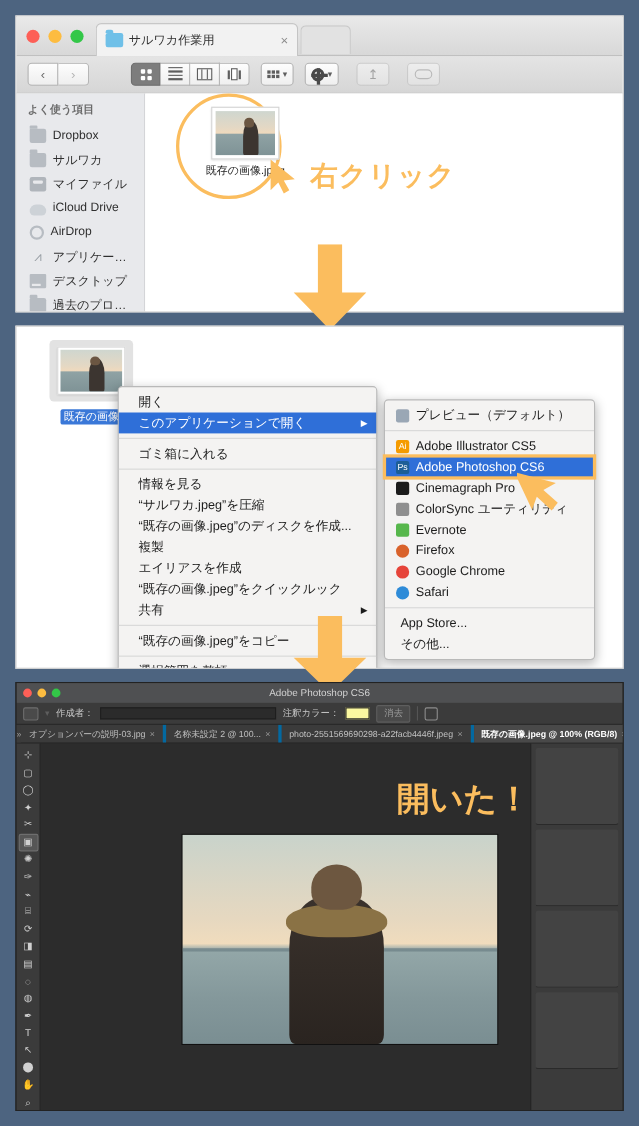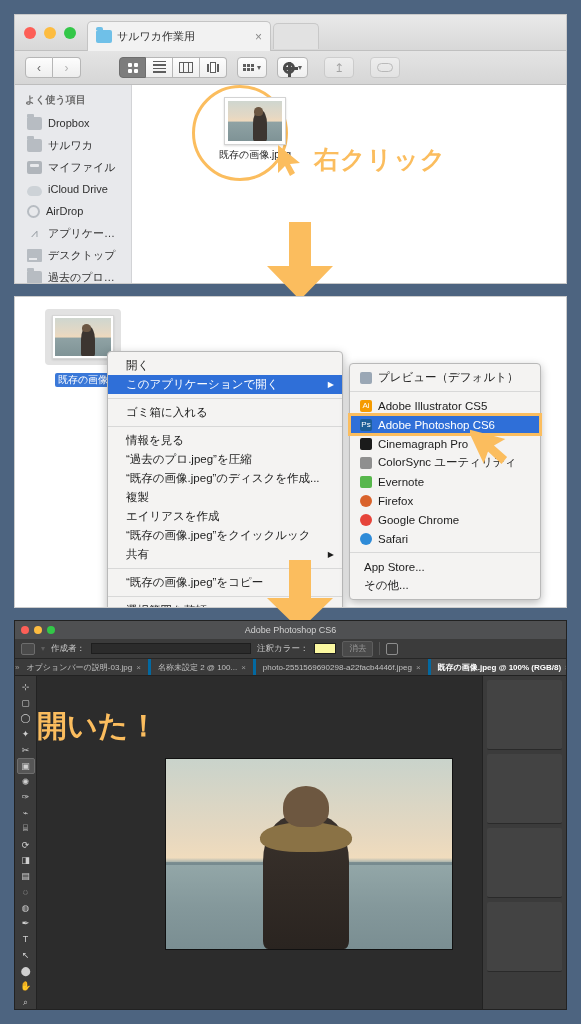--- a/index.html
+++ b/index.html
@@ -102,21 +102,21 @@
   .ico-gear {
     width:12px;height:12px;border-radius:50%;
     border:3px solid #4a4a4a; position:relative;
   }
   .ico-gear:before{content:"";position:absolute;left:-3px;top:2px;width:15px;height:3px;background:#4a4a4a;}
   .ico-gear:after{content:"";position:absolute;left:2px;top:-3px;width:3px;height:15px;background:#4a4a4a;}
   .tbtn.dim { opacity: .45; margin-left: 16px; width: 30px; }
   .ico-share { font-size: 12px; color:#5e5e5e; }
   .ico-tag { width:16px;height:9px;border:1.5px solid #8e8e8e;border-radius:5px; }
 
-  .f-body { display: flex; height: 227px; gap: 32px; }
+  .f-body { display: flex; height: 227px; }
   .f-side {
     width: 117px; background: #e8e9ec; border-right: 1px solid #d2d3d6;
     padding: 8px 0 0 0;
   }
   .side-head { font-size: 10px; font-weight: bold; color: #6a6a6a; padding: 0 0 5px 10px; }
   .side-item { display: flex; align-items: center; height: 22px; padding-left: 12px; gap: 6px; }
   .side-ico { width: 15px; height: 13px; flex: 0 0 auto; position: relative; }
   .si-folder { background:#b7bcc2; border-radius:1px 2px 2px 2px; }
   .si-folder:before{content:"";position:absolute;left:0;top:-3px;width:7px;height:3px;background:#b7bcc2;border-radius:1px 1px 0 0;}
   .si-disk { background:#b0b5bb; border-radius:2px; }
@@ -255,21 +255,21 @@
 
   .ps-main { display:flex; height: 334px; }
   .ps-tools { width:22px; background:#3b3b3b; border-right:1px solid #222;
               display:flex; flex-direction:column; align-items:center; padding-top:3px; }
   .ps-tool { width:18px; height:16px; display:flex; align-items:center; justify-content:center;
              font-size:9px; color:#d0d0d0; }
   .ps-tool.active { background:#565656; border:1px solid #6e6e6e; border-radius:2px; }
   .ps-canvas { flex:1; background:#2c2c2c; position:relative; display:flex;
                align-items:flex-start; justify-content:center; }
   .ps-heading {
-    position:absolute; top:30px; left:0; right:0; text-align:left;
+    position:absolute; top:30px; left:0; right:0; text-align:right;
     font-size: 30px; font-weight:bold; color:#fbbd5e;
   }
   .ps-image {
     position:absolute; top: 82px; left: 128px;
     width: 288px; height: 192px; border:1px solid #111;
   }
   .ps-photo {
     width:100%;height:100%;position:relative;overflow:hidden;
     background: linear-gradient(#c9d3cb 0%, #e6d8c0 40%, #f0dcbd 52%, #93a7a8 55%, #84989b 78%, #7a8e92 100%);
   }
@@ -446,21 +446,21 @@
     <div class="ctx-menu">
       <div class="ctx-item">開く</div>
       <div class="ctx-item sel">
         <span>このアプリケーションで開く</span>
         <span class="ctx-arrow">▶</span>
       </div>
       <div class="ctx-sep"></div>
       <div class="ctx-item">ゴミ箱に入れる</div>
       <div class="ctx-sep"></div>
       <div class="ctx-item">情報を見る</div>
-      <div class="ctx-item">“過去のプロ.jpeg”を圧縮</div>
+      <div class="ctx-item">“サルワカ.jpeg”を圧縮</div>
       <div class="ctx-item">“既存の画像.jpeg”のディスクを作成...</div>
       <div class="ctx-item">複製</div>
       <div class="ctx-item">エイリアスを作成</div>
       <div class="ctx-item">“既存の画像.jpeg”をクイックルック</div>
       <div class="ctx-item">
         <span>共有</span>
         <span class="ctx-arrow">▶</span>
       </div>
       <div class="ctx-sep"></div>
       <div class="ctx-item">“既存の画像.jpeg”をコピー</div>

